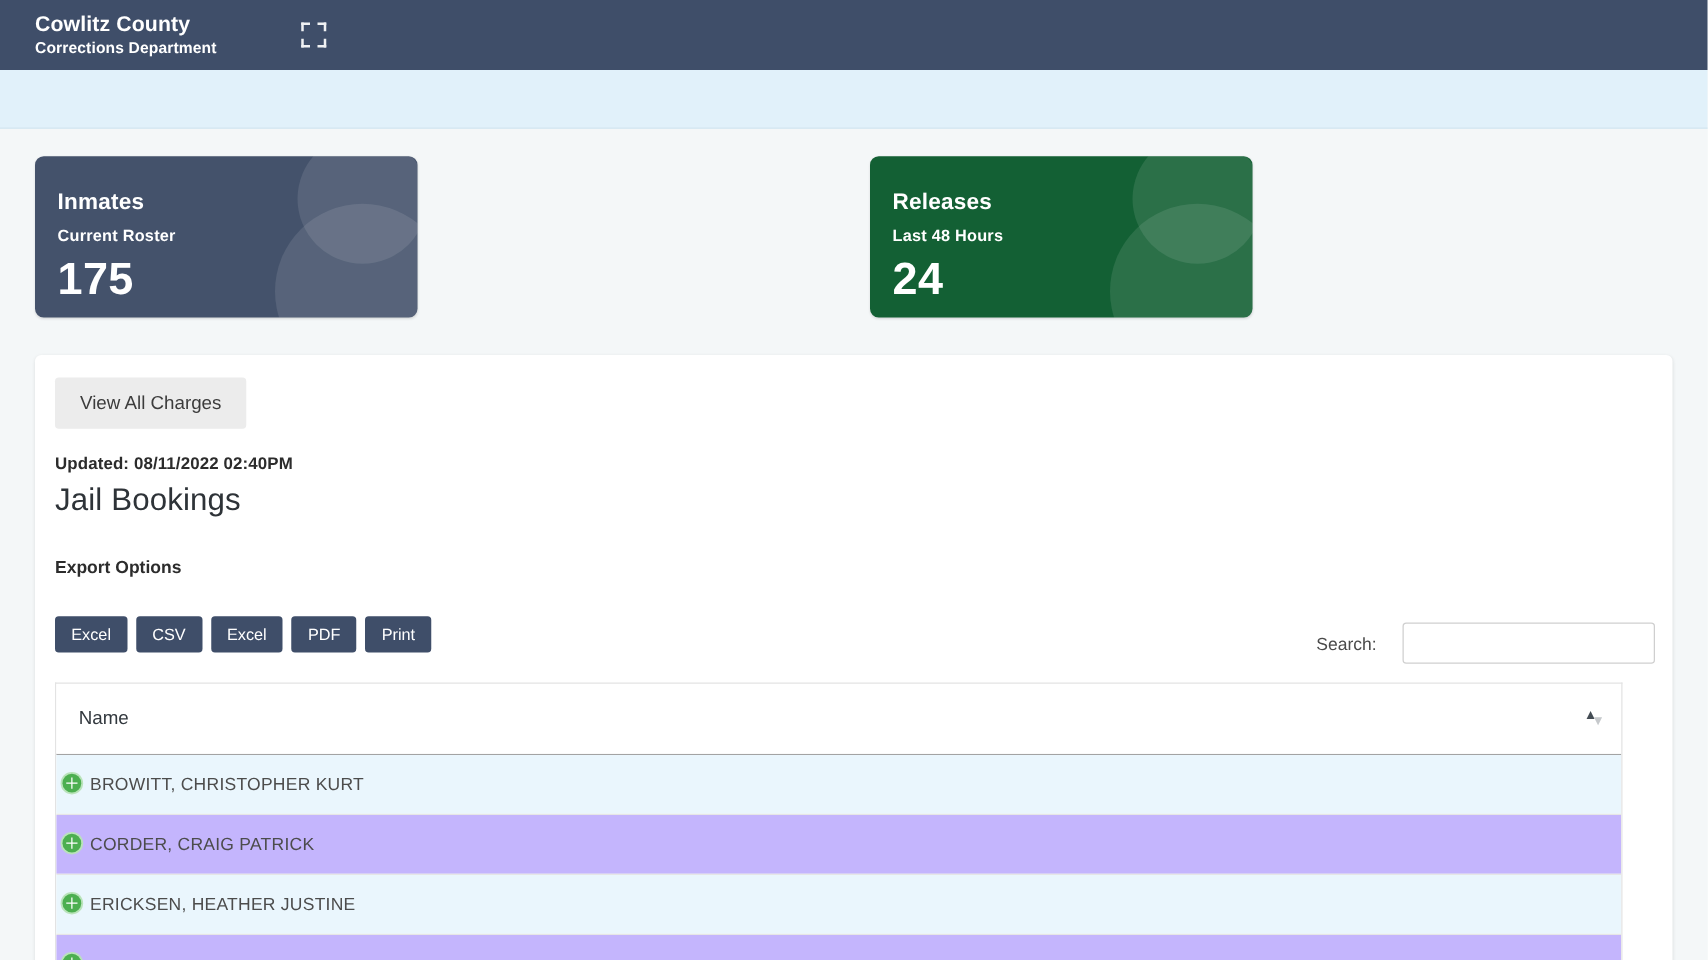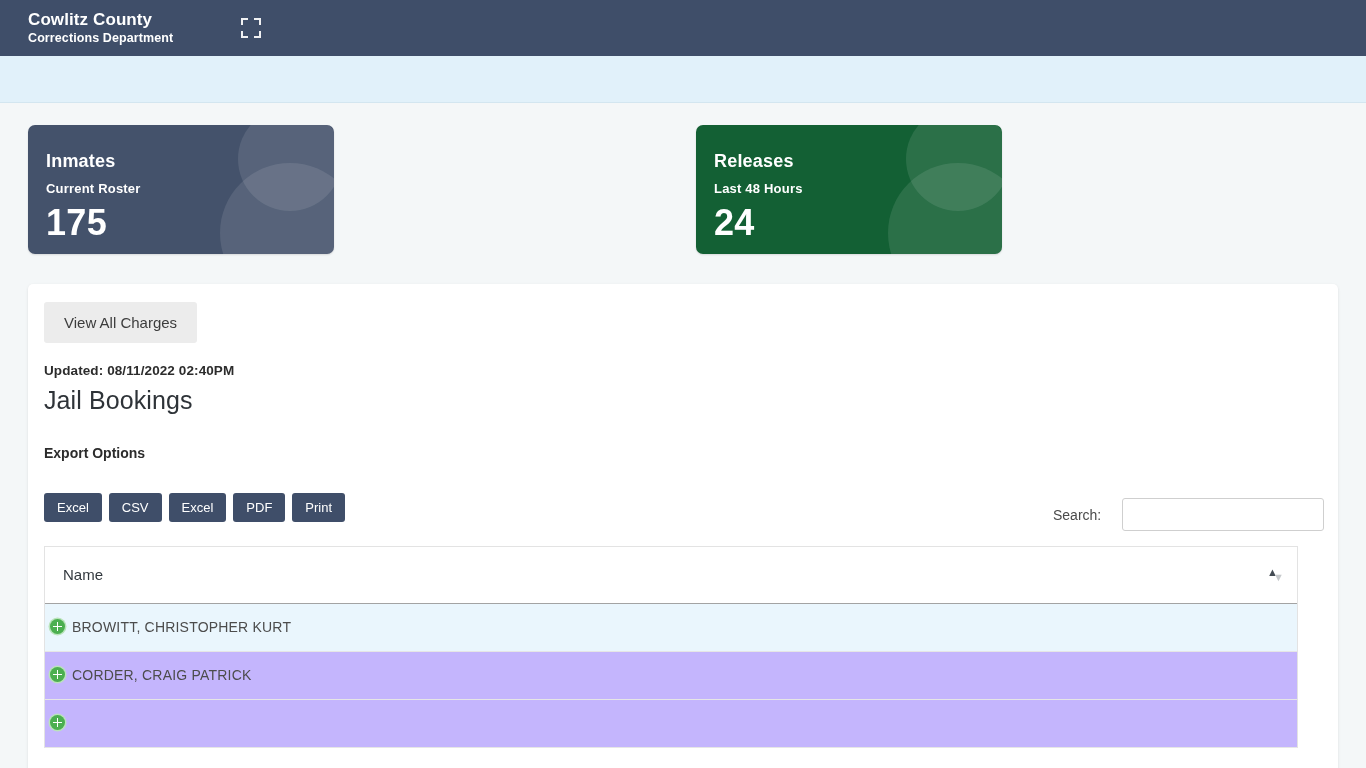--- a/index.html
+++ b/index.html
@@ -334,20 +334,25 @@
       <tr class="odd">
         <td>
           <span class="plus-icon"></span><span>BROWITT, CHRISTOPHER KURT</span>
         </td>
       </tr>
       <tr class="even">
         <td>
           <span class="plus-icon"></span><span>CORDER, CRAIG PATRICK</span>
         </td>
       </tr>
+      <tr class="odd">
+        <td>
+          <span class="plus-icon"></span><span>ERICKSEN, HEATHER JUSTINE</span>
+        </td>
+      </tr>
       <tr class="even">
         <td>
           <span class="plus-icon"></span><span></span>
         </td>
       </tr>
     </tbody>
   </table>
 </div>
 
 </body></html>

